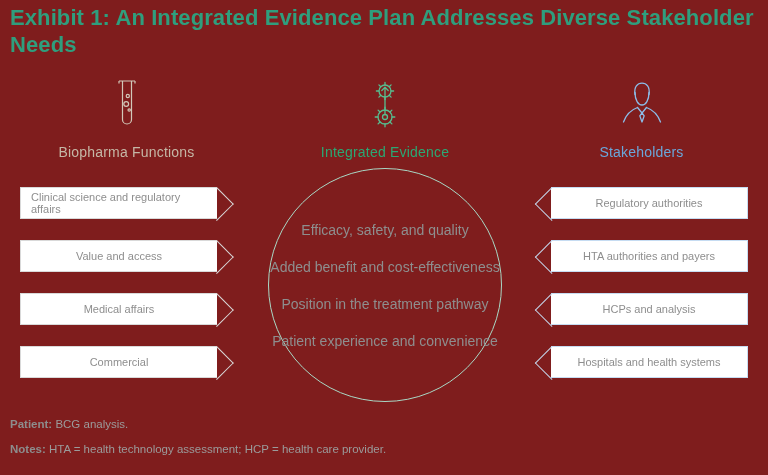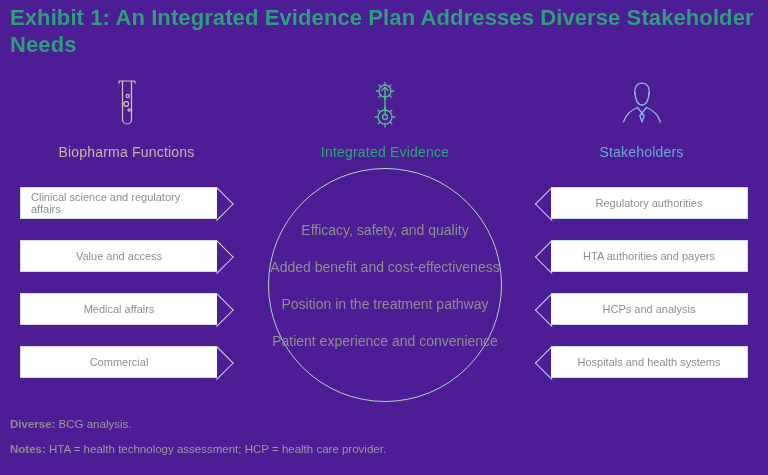--- a/index.html
+++ b/index.html
@@ -3,21 +3,21 @@
 <meta charset="utf-8">
 <style>
   * { box-sizing: border-box; }
   html, body { margin: 0; padding: 0; background: #ffffff; }
   body { font-family: "Liberation Sans", sans-serif; }
 
   .page {
     position: relative;
     width: 768px;
     height: 475px;
-    background: #4c1d95;
+    background: #7f1d1d;
     overflow: hidden;
   }
 
   .title {
     position: absolute;
     left: 10px;
     top: 4px;
     font-size: 22px;
     line-height: 27px;
     font-weight: 600;
@@ -214,21 +214,21 @@
     <div class="abox tip-left">
         <span>HCPs and analysis</span>
       </div>
     <div class="abox tip-left">
         <span>Hospitals and health systems</span>
       </div>
   </div>
 
   <div class="footer">
     <div>
-      <span class="lbl">Diverse:</span>
+      <span class="lbl">Patient:</span>
       <span>BCG analysis.</span>
     </div>
     <div>
       <span class="lbl">Notes:</span>
       <span>HTA = health technology assessment; HCP = health care provider.</span>
     </div>
   </div>
 
 </div>
 

